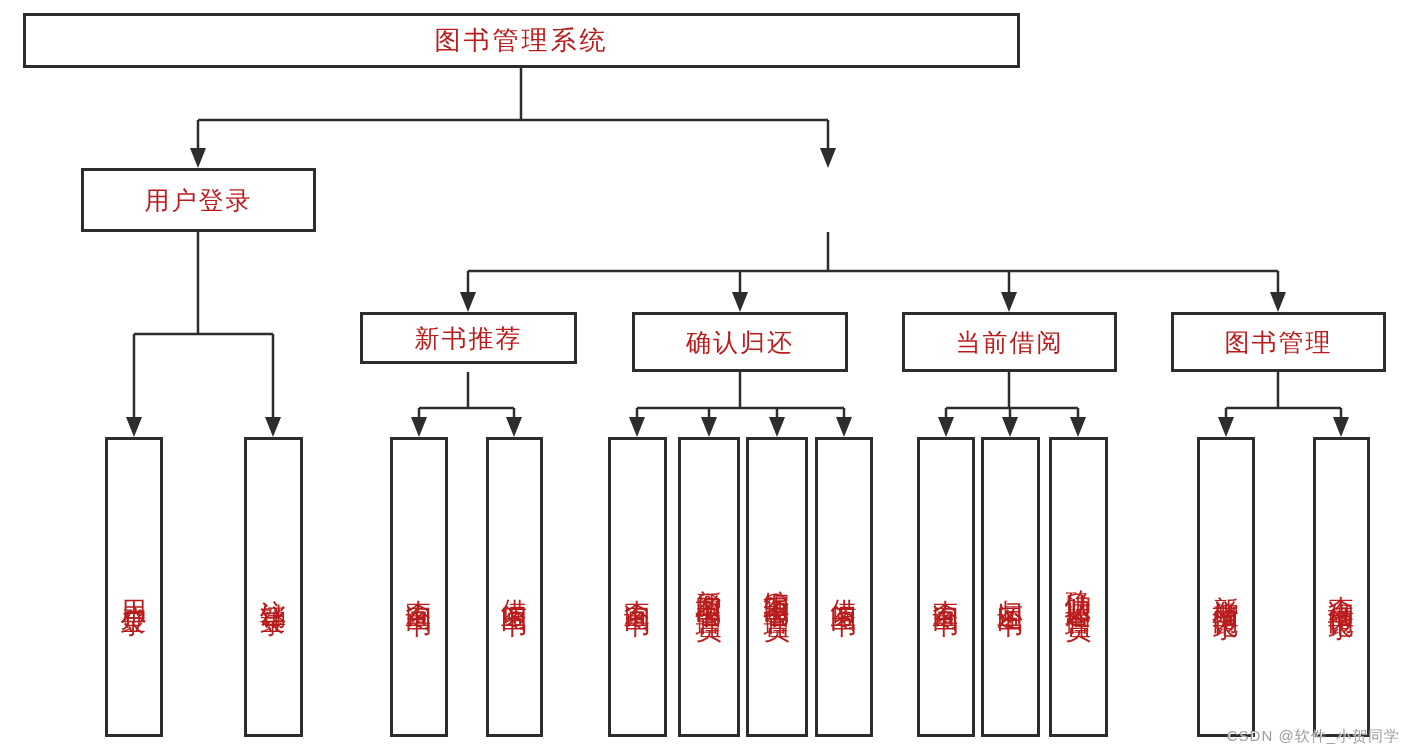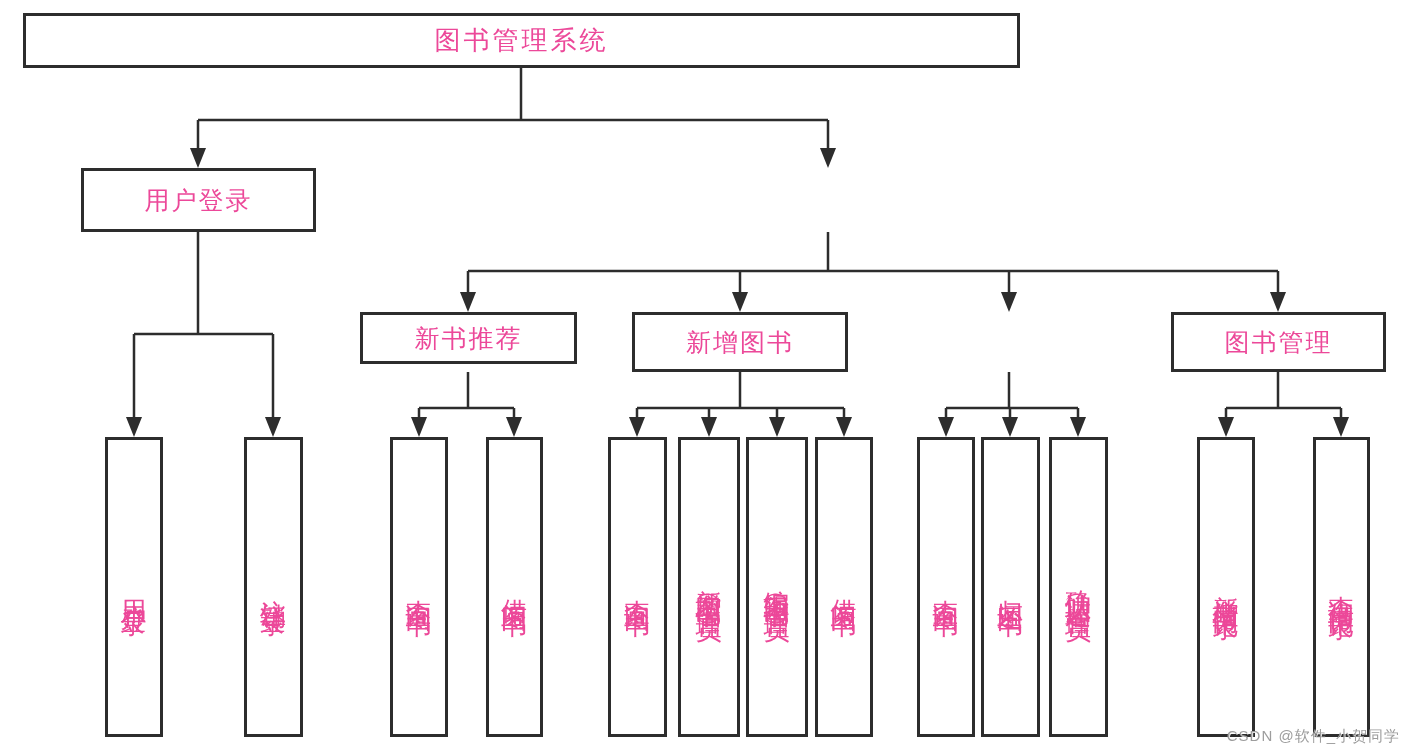--- a/index.html
+++ b/index.html
@@ -13,21 +13,21 @@
   }
   svg.wires { position: absolute; left: 0; top: 0; }
   .node {
     position: absolute;
     box-sizing: border-box;
     border: 3px solid #2d2d2d;
     background: #ffffff;
     display: flex;
     align-items: center;
     justify-content: center;
-    color: #ec4899;
+    color: #b91c1c;
     line-height: 1.15;
     text-align: center;
   }
   .node.h { font-size: 25px; letter-spacing: 2px; }
   .node.title { font-size: 26px; letter-spacing: 3px; }
   .node.v {
     writing-mode: vertical-rl;
     text-orientation: mixed;
     font-size: 26px;
     letter-spacing: 4px;
@@ -87,21 +87,24 @@
   </div>
 
   <div class="node h" style="left:81px;top:168px;width:235px;height:64px">
     <span>用户登录</span>
   </div>
 
   <div class="node h" style="left:360px;top:312px;width:217px;height:52px">
     <span>新书推荐</span>
   </div>
   <div class="node h" style="left:632px;top:312px;width:216px;height:60px">
-    <span>新增图书</span>
+    <span>确认归还</span>
+  </div>
+  <div class="node h" style="left:902px;top:312px;width:215px;height:60px">
+    <span>当前借阅</span>
   </div>
   <div class="node h" style="left:1171px;top:312px;width:215px;height:60px">
     <span>图书管理</span>
   </div>
 
   <div class="node v" style="left:105px;top:437px;width:58px;height:300px">
     <span>用户登录</span>
   </div>
   <div class="node v" style="left:244px;top:437px;width:59px;height:300px">
     <span>注销登录</span>

